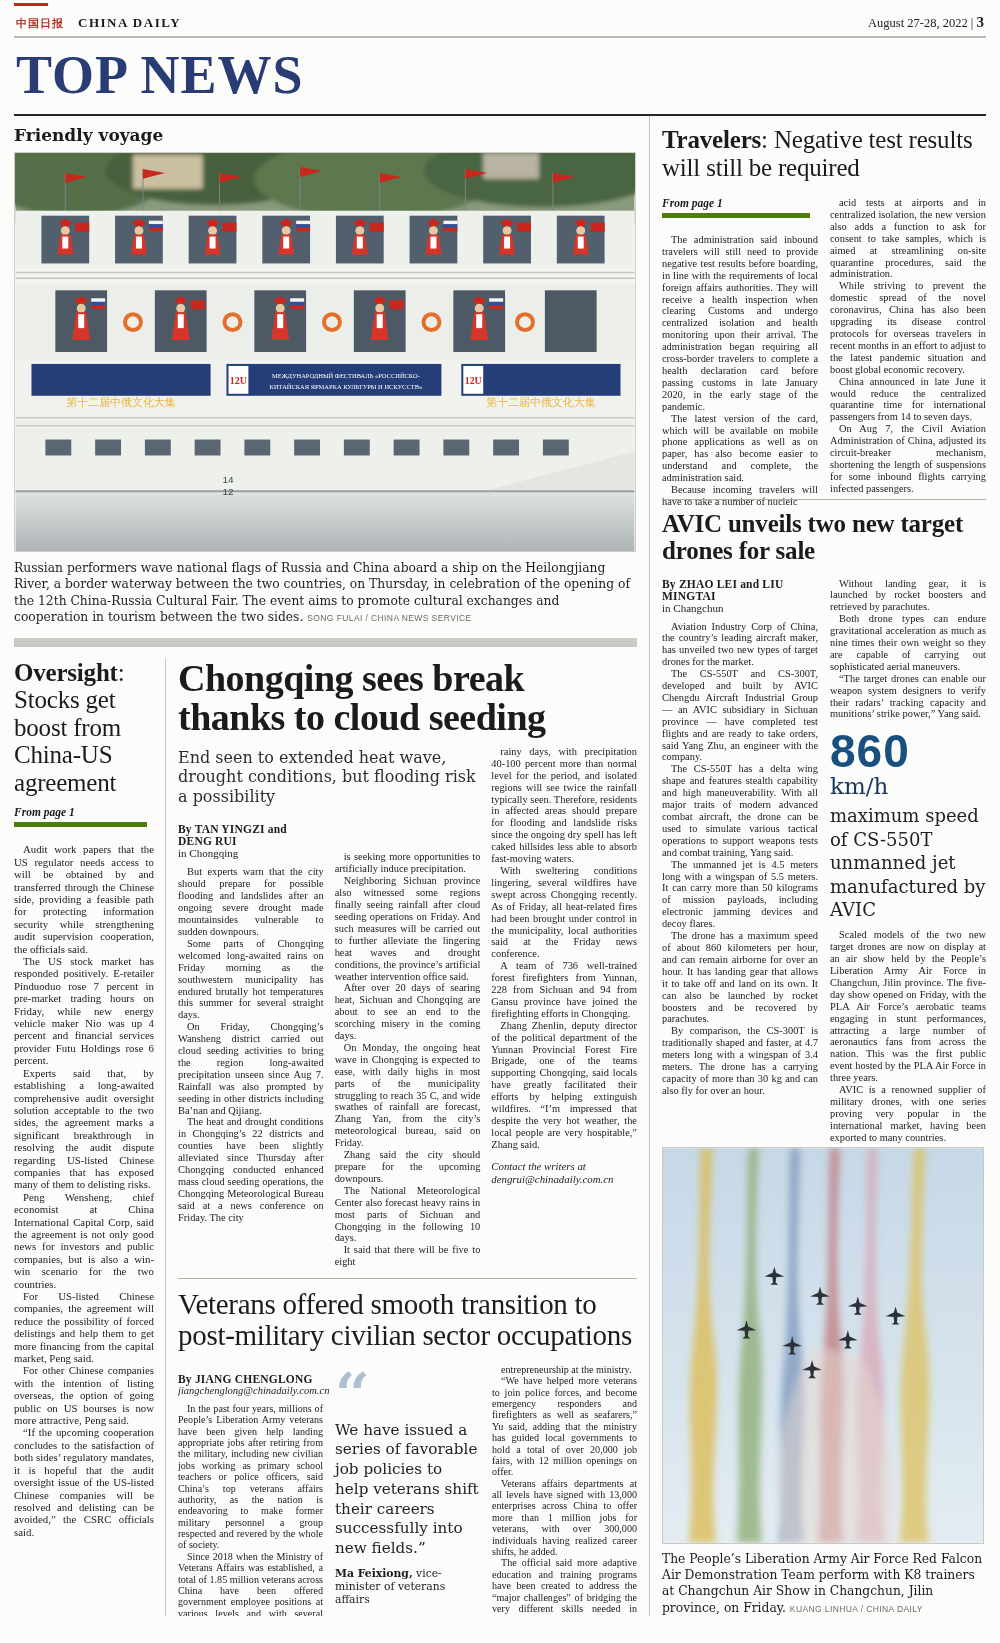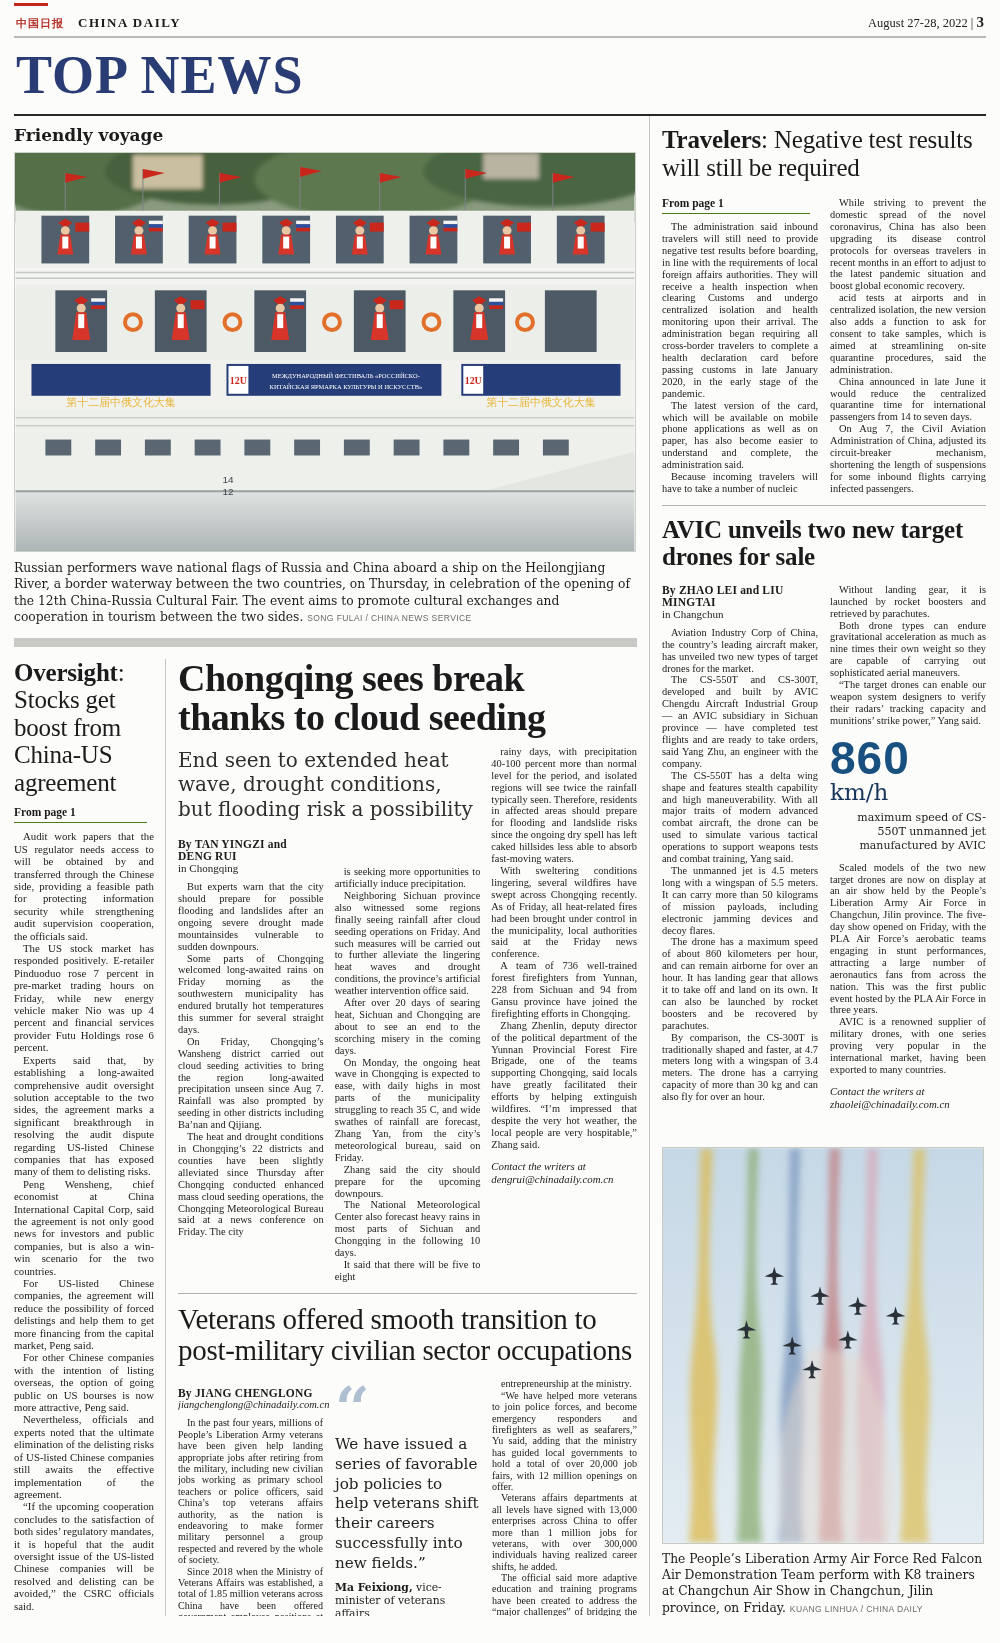--- a/index.html
+++ b/index.html
@@ -38,22 +38,22 @@
 
   .lower-left { display:flex; flex:1; overflow:hidden; padding-top:12px; }
   .oversight { width:140px; flex:0 0 140px; }
   .center-stack { flex:1; border-left:1px solid #c6c6c2; margin-left:11px; padding-left:12px; display:flex; flex-direction:column; overflow:hidden; }
 
   
   .hl-sm { font-size:25px; line-height:1.1; font-weight:400; letter-spacing:-.2px; }
   .hl-sm b { font-weight:bold; }
   .hl-xl { font-size:38px; line-height:1.04; font-weight:bold; letter-spacing:-.5px; }
   .hl-md { font-size:29px; line-height:1.08; font-weight:400; letter-spacing:-.3px; }
-  .deck { font-family:"DejaVu Serif", serif; font-size:20px; line-height:1.22; color:#2e2e2e; }
-  .frompage { font-weight:bold; font-size:11.5px; padding:10px 0 4px; border-bottom:1px solid #4d7c0f; margin-bottom:7px; width:95%; }
+  .deck { font-family:"DejaVu Serif", serif; font-size:16px; line-height:1.22; color:#2e2e2e; }
+  .frompage { font-style:italic; font-weight:bold; font-size:11.5px; padding:10px 0 4px; border-bottom:5px solid #4d7c0f; margin-bottom:16px; width:95%; }
   .byline { padding:9px 0 7px; }
   .byline .bname { font-weight:bold; font-size:11.5px; letter-spacing:.2px; }
   .byline .bplace { font-size:11px; }
   .byline .bemail { font-style:italic; font-size:10.5px; }
   .bodycols { display:flex; gap:12px; }
   .bcol { flex:1; min-width:0; }
   .para, .bcol p { font-size:10.4px; line-height:1.145; text-align:justify; text-indent:9px; hyphens:auto; }
   .oversight .para { font-size:10.8px; line-height:1.15; }
   .contact { font-style:italic; font-size:10.8px; line-height:1.25; padding-top:9px; text-align:left; }
   .thin-rule { height:1px; background:#b3b3ae; margin:10px 0; }
@@ -72,21 +72,21 @@
   .qm-light { color:#aebfd2; } .qm-dark { color:#31568a; }
   .pull-quote { font-family:"DejaVu Serif", serif; font-size:15.2px; line-height:1.3; color:#222; padding:6px 0 8px; }
   .pq-attr { font-size:10.8px; font-family:"DejaVu Serif", serif; padding-bottom:10px; }
   .pq-attr b { font-weight:bold; }
   .badge-wrap { padding:6px 0 10px; }
 
   
   .stat { padding:10px 0 8px; }
   .stat-value { font-family:"Liberation Sans", sans-serif; font-weight:bold; font-size:46px; line-height:.95; color:#19507f; letter-spacing:1px; }
   .stat-unit { font-family:"DejaVu Serif", serif; font-size:23px; color:#16365c; line-height:1.1; }
-  .stat-desc { font-family:"DejaVu Serif", serif; font-size:11px; line-height:1.3; color:#222; padding-top:5px;text-align:right; }
+  .stat-desc { font-family:"DejaVu Serif", serif; font-size:18px; line-height:1.3; color:#222; padding-top:5px; }
 
   .airshow { margin-top:auto; }
   .airshow-img { width:322px; height:397px; border:1px solid #c9c9c4; display:block; }
   .airshow-caption { font-family:"DejaVu Serif", serif; font-size:12.3px; line-height:1.33; padding-top:7px; }
 
   .travelers-block { min-height:368px; }
   .avic-block { overflow:hidden; }
 </style>
 </head>
 <body>
@@ -366,21 +366,20 @@
         <aside class="oversight">
           <h2 class="hl-sm"><b>Oversight</b><span>: Stocks get boost from China-US agreement</span></h2>
           <div class="frompage">From page 1</div>
           <div>
               <p class="para">Audit work papers that the US regulator needs access to will be obtained by and transferred through the Chinese side, providing a feasible path for protecting information security while strengthening audit supervision cooperation, the officials said.</p>
               <p class="para">The US stock market has responded positively. E-retailer Pinduoduo rose 7 percent in pre-market trading hours on Friday, while new energy vehicle maker Nio was up 4 percent and financial services provider Futu Holdings rose 6 percent.</p>
               <p class="para">Experts said that, by establishing a long-awaited comprehensive audit oversight solution acceptable to the two sides, the agreement marks a significant breakthrough in resolving the audit dispute regarding US-listed Chinese companies that has exposed many of them to delisting risks.</p>
               <p class="para">Peng Wensheng, chief economist at China International Capital Corp, said the agreement is not only good news for investors and public companies, but is also a win-win scenario for the two countries.</p>
               <p class="para">For US-listed Chinese companies, the agreement will reduce the possibility of forced delistings and help them to get more financing from the capital market, Peng said.</p>
               <p class="para">For other Chinese companies with the intention of listing overseas, the option of going public on US bourses is now more attractive, Peng said.</p>
-              <p class="para">Nevertheless, officials and experts noted that the ultimate elimination of the delisting risks of US-listed Chinese companies still awaits the effective implementation of the agreement.</p>
               <p class="para">“If the upcoming cooperation concludes to the satisfaction of both sides’ regulatory mandates, it is hopeful that the audit oversight issue of the US-listed Chinese companies will be resolved and delisting can be avoided,” the CSRC officials said.</p>
             </div>
           <div class="contact">
             <br>
             
           </div>
         </aside>
 
         <div class="center-stack">
 
@@ -482,22 +481,22 @@
         <div class="bodycols" style="margin-top:6px;">
           <div class="bcol">
             <div class="frompage">From page 1</div>
             <div>
                 <p class="para">The administration said inbound travelers will still need to provide negative test results before boarding, in line with the requirements of local foreign affairs authorities. They will receive a health inspection when clearing Customs and undergo centralized isolation and health monitoring upon their arrival. The administration began requiring all cross-border travelers to complete a health declaration card before passing customs in late January 2020, in the early stage of the pandemic.</p>
                 <p class="para">The latest version of the card, which will be available on mobile phone applications as well as on paper, has also become easier to understand and complete, the administration said.</p>
                 <p class="para">Because incoming travelers will have to take a number of nucleic</p>
               </div>
           </div>
           <div class="bcol" style="padding-top:10px;">
+              <p class="para">acid tests at airports and in centralized isolation, the new version also adds a function to ask for consent to take samples, which is aimed at streamlining on-site quarantine procedures, said the administration.</p>
               <p class="para">While striving to prevent the domestic spread of the novel coronavirus, China has also been upgrading its disease control protocols for overseas travelers in recent months in an effort to adjust to the latest pandemic situation and boost global economic recovery.</p>
-              <p class="para">acid tests at airports and in centralized isolation, the new version also adds a function to ask for consent to take samples, which is aimed at streamlining on-site quarantine procedures, said the administration.</p>
               <p class="para">China announced in late June it would reduce the centralized quarantine time for international passengers from 14 to seven days.</p>
               <p class="para">On Aug 7, the Civil Aviation Administration of China, adjusted its circuit-breaker mechanism, shortening the length of suspensions for some inbound flights carrying infected passengers.</p>
             </div>
         </div>
       </article>
 
       <div class="thin-rule"></div>
 
       <article class="avic-block">
         <h2 class="hl-sm" style="font-weight:bold;">AVIC unveils two new target drones for sale</h2>

